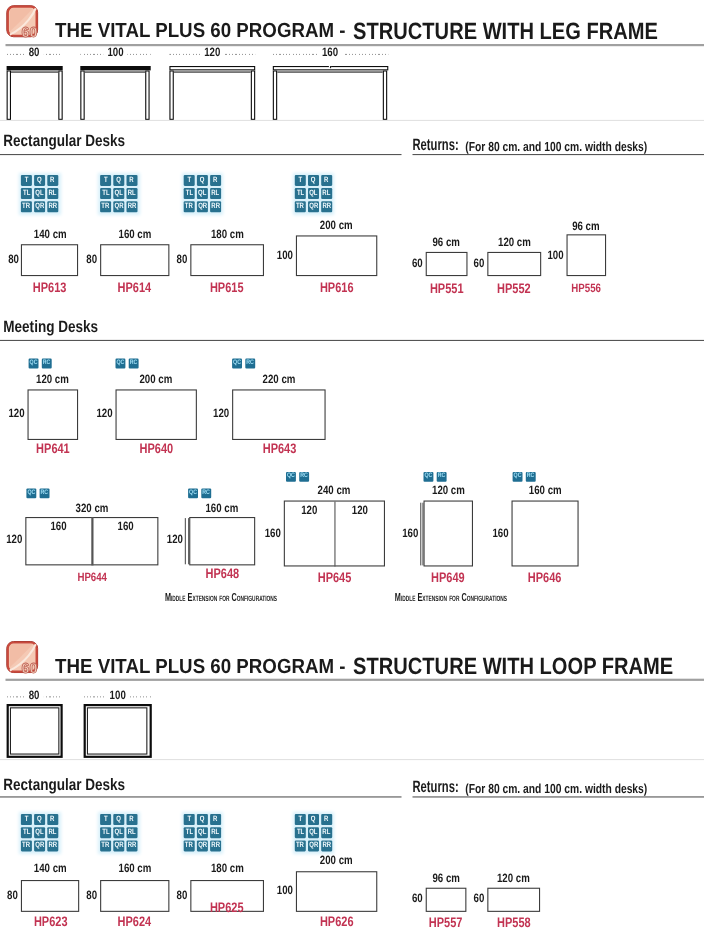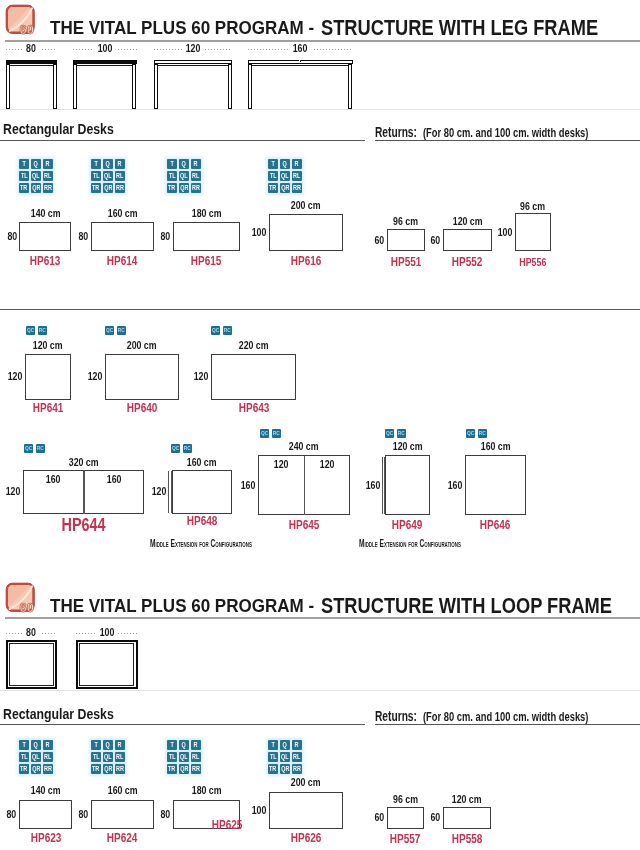--- a/index.html
+++ b/index.html
@@ -200,20 +200,21 @@
 <div class="lbl cl code" style="left:427.5px;top:255.7px;width:80px;font-size:12.5px;line-height:12.5px;"><span style="transform:scaleX(0.80)">HP552</span></div>
 
 <div class="lbl cl " style="left:493.0px;top:200.6px;width:80px;font-size:11.0px;line-height:11.0px;"><span style="transform:scaleX(0.80)">96 cm</span></div>
 
 <div class="rect" style="left:515.0px;top:213.3px;width:36.0px;height:38.0px"></div>
 
 <div class="lbl rl" style="left:462.5px;top:226.8px;width:50px;font-size:11.0px;line-height:11.0px;"><span style="transform:scaleX(0.80)">100</span></div>
 
 <div class="lbl cl code" style="left:493.0px;top:255.7px;width:80px;font-size:11px;line-height:12.5px;"><span style="transform:scaleX(0.80)">HP556</span></div>
 
+<div class="lbl ll" style="left:3.0px;top:289.6px;width:200px;font-size:15.0px;line-height:15.0px;font-weight:bold;color:#1a1a1a;"><span style="transform:scaleX(0.82)">Meeting Desks</span></div>
 
 <div class="abs" style="left:0;top:308.5px;width:640px;height:1.2px;background:#555"></div>
 
 <div class="abs" style="left:25.5px;top:325.8px;width:21px;height:9px">
       <div class="qc" style="left:0;top:0"><i>QC</i></div>
       <div class="qc" style="left:12px;top:0"><i>RC</i></div>
     </div>
 
 <div class="lbl cl " style="left:8.1px;top:340.0px;width:80px;font-size:11.0px;line-height:11.0px;"><span style="transform:scaleX(0.80)">120 cm</span></div>
 
@@ -253,21 +254,21 @@
       <div class="qc" style="left:0;top:0"><i>QC</i></div>
       <div class="qc" style="left:12px;top:0"><i>RC</i></div>
     </div>
 
 <div class="lbl cl " style="left:43.9px;top:457.0px;width:80px;font-size:11.0px;line-height:11.0px;"><span style="transform:scaleX(0.80)">320 cm</span></div>
 
 <div class="rect" style="left:23.3px;top:469.5px;width:121.2px;height:44.5px"></div>
 
 <div class="lbl rl" style="left:-29.2px;top:486.2px;width:50px;font-size:11.0px;line-height:11.0px;"><span style="transform:scaleX(0.80)">120</span></div>
 
-<div class="lbl cl code" style="left:43.9px;top:519.1px;width:80px;font-size:18px;line-height:12.5px;"><span style="transform:scaleX(0.80)">HP644</span></div>
+<div class="lbl cl code" style="left:43.9px;top:519.1px;width:80px;font-size:11px;line-height:12.5px;"><span style="transform:scaleX(0.80)">HP644</span></div>
 
 <div class="abs" style="left:83.3px;top:470px;width:1.6px;height:43.8px;background:#555"></div>
 
 <div class="lbl cl " style="left:13.6px;top:473.5px;width:80px;font-size:11.0px;line-height:11.0px;"><span style="transform:scaleX(0.80)">160</span></div>
 
 <div class="lbl cl " style="left:74.2px;top:473.5px;width:80px;font-size:11.0px;line-height:11.0px;"><span style="transform:scaleX(0.80)">160</span></div>
 
 <div class="abs" style="left:171.0px;top:443.5px;width:21px;height:9px">
       <div class="qc" style="left:0;top:0"><i>QC</i></div>
       <div class="qc" style="left:12px;top:0"><i>RC</i></div>
@@ -441,21 +442,21 @@
 <div class="lbl rl" style="left:38.5px;top:809.2px;width:50px;font-size:11.0px;line-height:11.0px;"><span style="transform:scaleX(0.80)">80</span></div>
 
 <div class="lbl cl code" style="left:82.4px;top:832.4px;width:80px;font-size:12.5px;line-height:12.5px;"><span style="transform:scaleX(0.80)">HP624</span></div>
 
 <div class="lbl cl " style="left:166.2px;top:784.7px;width:80px;font-size:11.0px;line-height:11.0px;"><span style="transform:scaleX(0.80)">180 cm</span></div>
 
 <div class="rect" style="left:173.0px;top:800.0px;width:66.5px;height:29.4px"></div>
 
 <div class="lbl rl" style="left:120.5px;top:809.2px;width:50px;font-size:11.0px;line-height:11.0px;"><span style="transform:scaleX(0.80)">80</span></div>
 
-<div class="lbl cl code" style="left:166.2px;top:819px;width:80px;font-size:12.5px;line-height:12.5px;text-align:right;"><span style="transform:scaleX(0.80)">HP625</span></div>
+<div class="lbl cl code" style="left:166.2px;top:819px;width:80px;font-size:12.5px;line-height:12.5px;"><span style="transform:scaleX(0.80)">HP625</span></div>
 
 <div class="lbl cl " style="left:265.9px;top:777.1px;width:80px;font-size:11.0px;line-height:11.0px;"><span style="transform:scaleX(0.80)">200 cm</span></div>
 
 <div class="rect" style="left:268.5px;top:792.4px;width:74.7px;height:37.0px"></div>
 
 <div class="lbl rl" style="left:216.0px;top:805.4px;width:50px;font-size:11.0px;line-height:11.0px;"><span style="transform:scaleX(0.80)">100</span></div>
 
 <div class="lbl cl code" style="left:265.9px;top:832.4px;width:80px;font-size:12.5px;line-height:12.5px;"><span style="transform:scaleX(0.80)">HP626</span></div>
 
 <div class="lbl cl " style="left:365.4px;top:793.5px;width:80px;font-size:11.0px;line-height:11.0px;"><span style="transform:scaleX(0.80)">96 cm</span></div>

